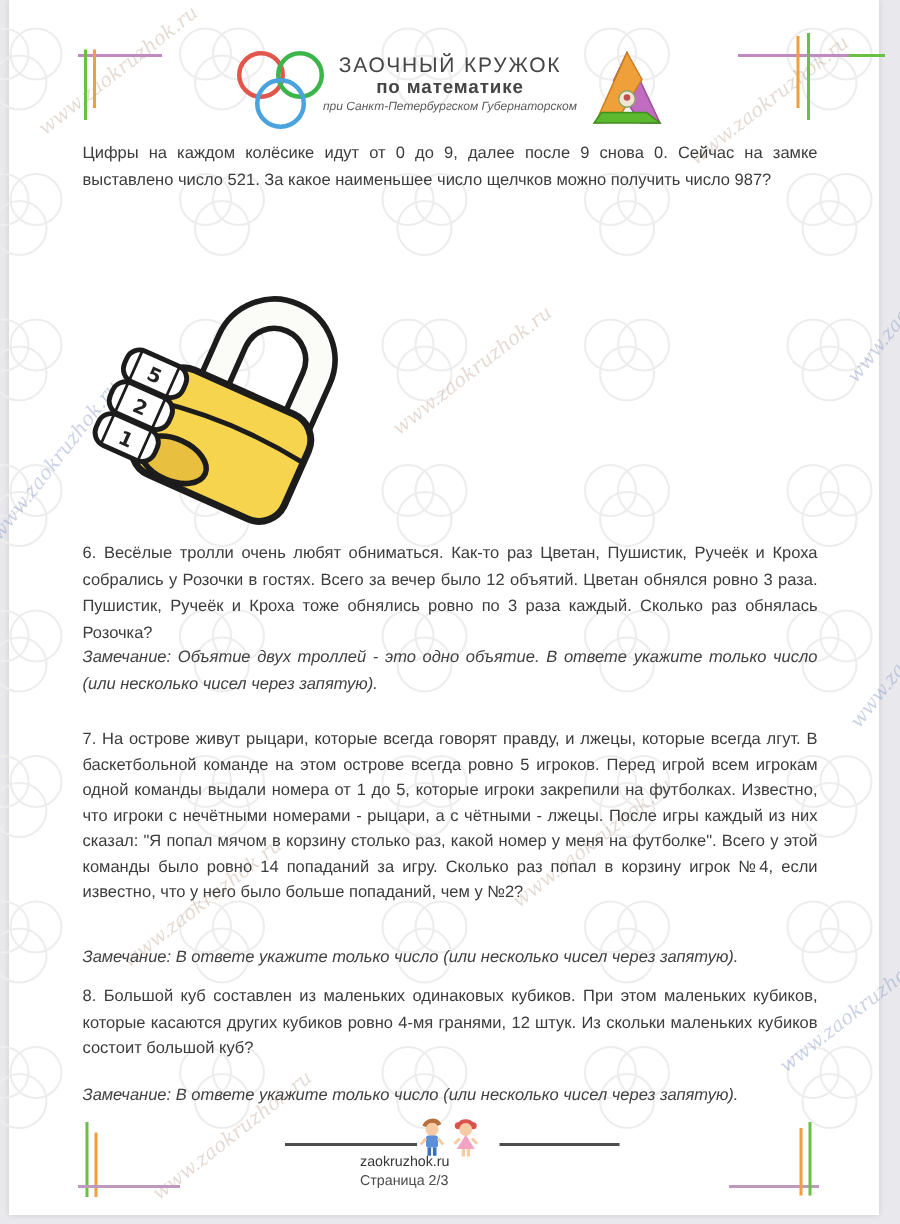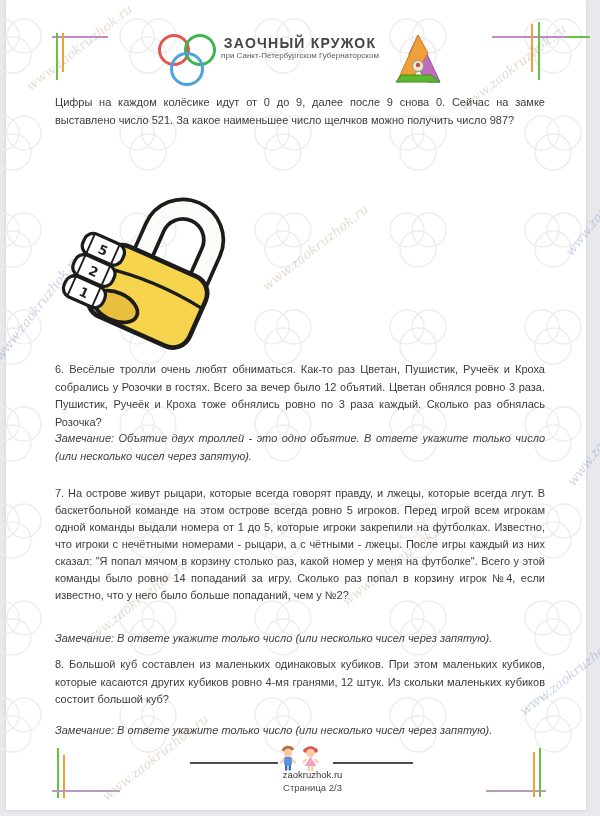--- a/index.html
+++ b/index.html
@@ -8,26 +8,26 @@
   .page{position:absolute;left:6px;top:0;width:580px;height:810px;background:#ffffff;box-shadow:0 0 4px rgba(0,0,0,.12);}
   .wm-layer{position:absolute;left:0;top:0;width:600px;height:816px;pointer-events:none;}
   .wm{position:absolute;font-family:"DejaVu Serif",serif;font-style:italic;font-size:13px;white-space:nowrap;transform:rotate(-38deg);}
   .wm-tan{color:rgba(186,160,140,.38);}
   .wm-blue{color:rgba(140,158,200,.45);}
   .wm-steep{transform:rotate(-52deg);}
   .mark{position:absolute;}
   .para{position:absolute;left:55px;width:490px;color:#3c3c3c;font-size:11px;line-height:17.5px;text-align:justify;}
   .note{font-style:italic;color:#414141;}
   .header-title{position:absolute;left:188px;top:35px;width:224px;text-align:center;color:#454545;}
-  .ht1{font-size:14px;font-weight:bold;letter-spacing:1.2px;line-height:16px;}
+  .ht1{font-size:14px;font-weight:normal;letter-spacing:1.2px;line-height:16px;}
   .ht2{font-size:12.5px;font-weight:bold;letter-spacing:.6px;line-height:15px;}
-  .hs{font-size:8px;line-height:10px;color:#5a5a5a;}
+  .hs{font-size:8px;line-height:10px;color:#5a5a5a;font-style:italic;}
   .right-label{position:absolute;left:433px;top:41px;width:102px;font-size:8.5px;line-height:11px;color:#4a4a4a;}
   .footer-line{position:absolute;top:762px;height:2px;background:#4d4d4d;}
-  .footer-text{position:absolute;left:252px;width:121px;text-align:center;color:#363636;}
+  .footer-text{position:absolute;left:240px;width:121px;color:#363636;}
   .site{top:769px;font-size:9.5px;}
   .pagelabel{top:782px;font-size:9.5px;color:#4a4a4a;}
 </style>
 </head>
 <body>
 
 <div class="canvas">
   <div class="page"></div>
 
   <svg class="wm-layer" width="600" height="816" viewBox="0 0 600 816">
@@ -111,20 +111,21 @@
   <div class="mark" style="left:539px;top:748px;width:2px;height:49px;background:#6abf45"></div>
 
   <svg style="position:absolute;left:150px;top:29px" width="74" height="60" viewBox="0 0 74 60">
     <circle cx="24" cy="21" r="14.5" fill="none" stroke="#e2574c" stroke-width="3"></circle>
     <circle cx="50" cy="21" r="14.5" fill="none" stroke="#3cb54b" stroke-width="3"></circle>
     <circle cx="37" cy="40" r="15.5" fill="none" stroke="#4ba3dd" stroke-width="3"></circle>
   </svg>
 
   <div class="header-title">
     <div class="ht1">ЗАОЧНЫЙ КРУЖОК</div>
+    <div class="ht2">по математике</div>
     <div class="hs">при Санкт-Петербургском Губернаторском</div>
   </div>
 
   <svg style="position:absolute;left:395px;top:33px" width="46" height="52" viewBox="0 0 46 52">
     <polygon points="23,2 45,49 32,49 14,21" fill="#c06cc0" stroke="#9a4e9a" stroke-width="1"></polygon>
     <polygon points="23,2 33,20 16,48 2,49" fill="#f0a03a" stroke="#c87f22" stroke-width="1"></polygon>
     <polygon points="6,42 36,42 45,49 1,49" fill="#5cb82e" stroke="#3f8f1d" stroke-width="1"></polygon>
     <circle cx="23" cy="33" r="5.5" fill="#efe7d2" stroke="#8aa36a" stroke-width="1"></circle>
     <circle cx="23" cy="32" r="2.2" fill="#c0504d"></circle>
   </svg>

